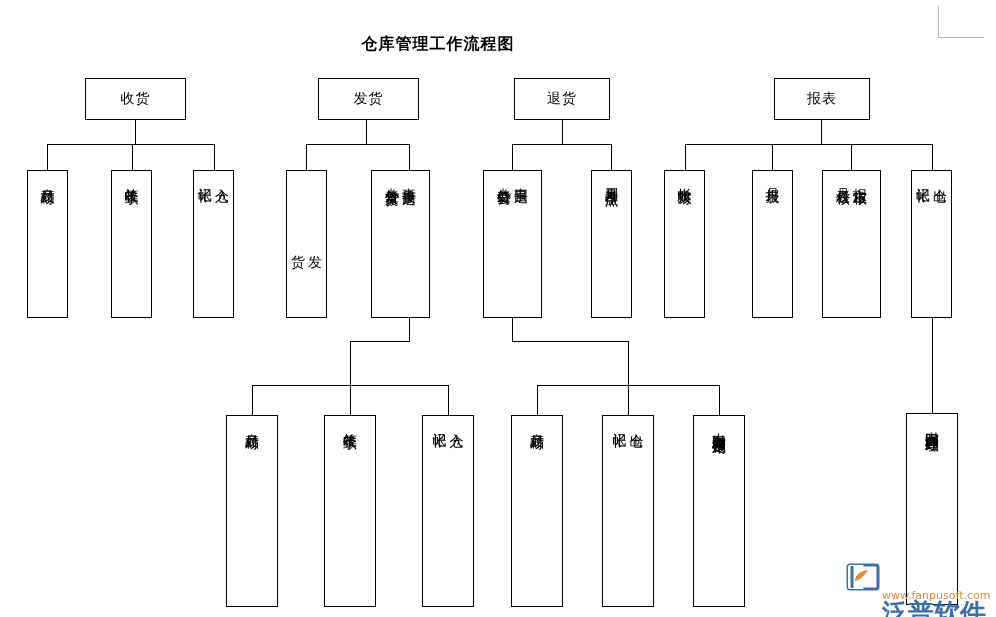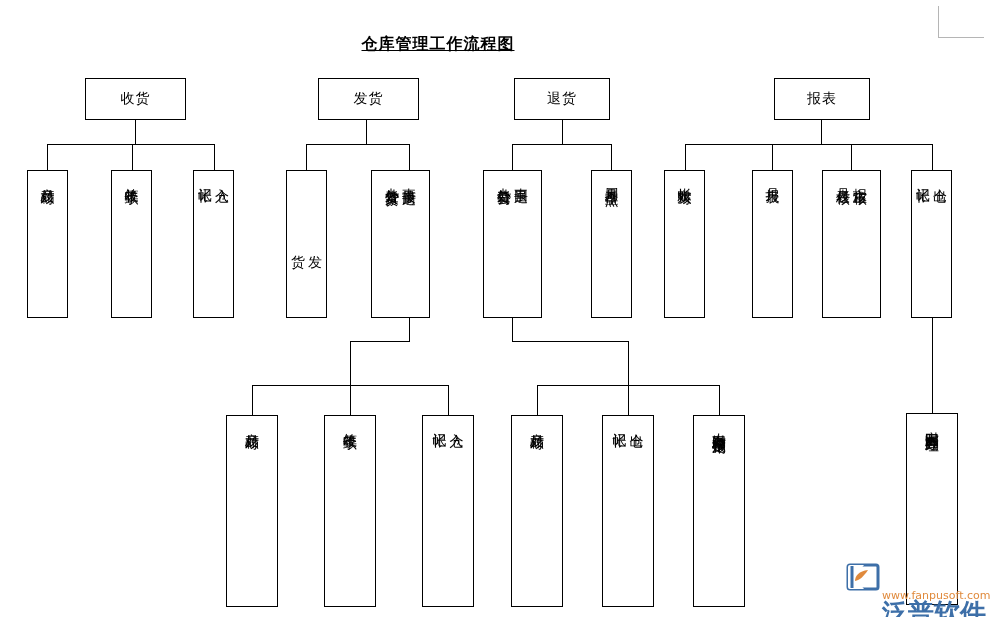--- a/index.html
+++ b/index.html
@@ -15,21 +15,20 @@
   
   .title{
     position:absolute;
     left:0;top:34px;width:876px;
     text-align:center;
     font-size:16px;
     font-weight:bold;
     color:#000;
     letter-spacing:1px;
     font-family:"DejaVu Sans","Liberation Sans",sans-serif;
-    text-decoration:underline;
   }
 
   
   .cropmark{position:absolute;right:12px;top:6px;width:46px;height:32px;}
   .cropmark i{position:absolute;background:#b5b5b5;display:block;}
   .cropmark i.v{left:0;top:0;width:1px;height:32px;}
   .cropmark i.h{left:0;bottom:0;width:46px;height:1px;}
 
   
   .box{

